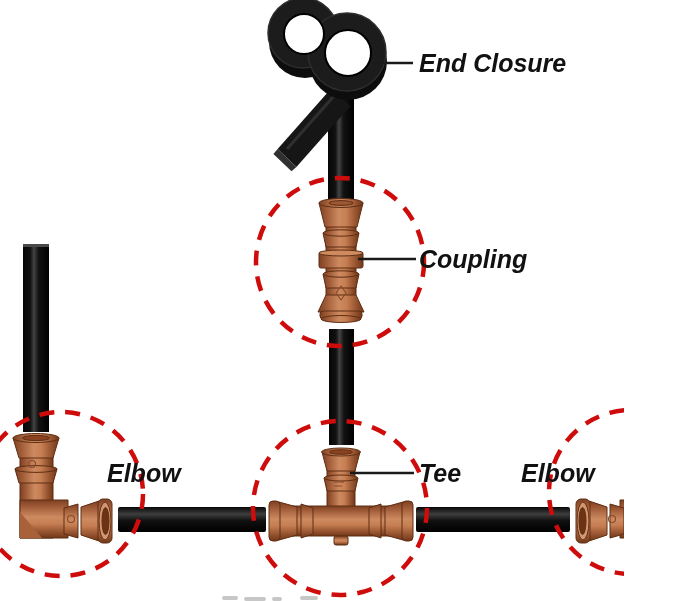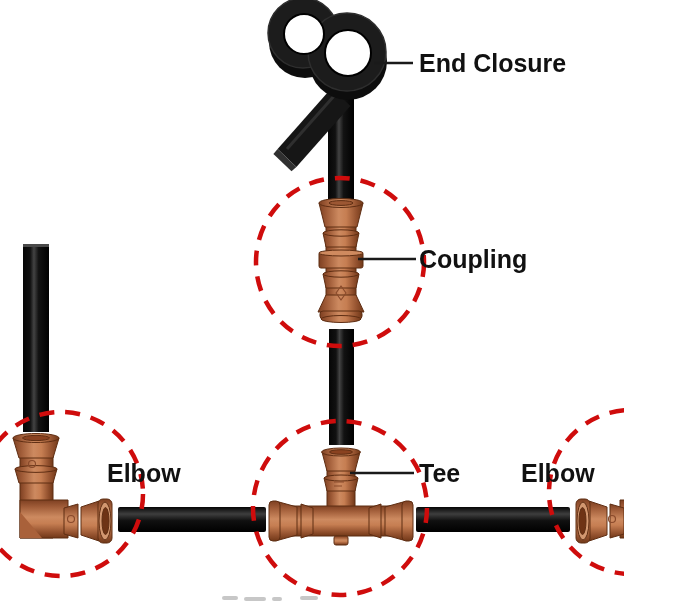--- a/index.html
+++ b/index.html
@@ -1,17 +1,17 @@
 <!DOCTYPE html>
 <html><head>
 <meta charset="utf-8">
 <style>
   html,body{margin:0;padding:0;background:#ffffff;}
   .stage{position:relative;width:624px;height:601px;background:#ffffff;overflow:hidden;
-         font-family:"Liberation Sans", sans-serif;}
+         font-family:"Liberation Sans", sans-serif;font-style:italic;}
   svg{display:block;}
   .lbl{font-family:"Liberation Sans", sans-serif;font-weight:700;font-size:25px;fill:#111111;}
   .fit{stroke:#5f2e13;stroke-width:1;stroke-linejoin:round;}
   .ptr{stroke:#1a1a1a;stroke-width:2.6;}
   .dash{fill:none;stroke:#cf0c0c;stroke-width:4.5;stroke-dasharray:15 11;}
 </style>
 </head>
 <body>
 
 <div class="stage">

